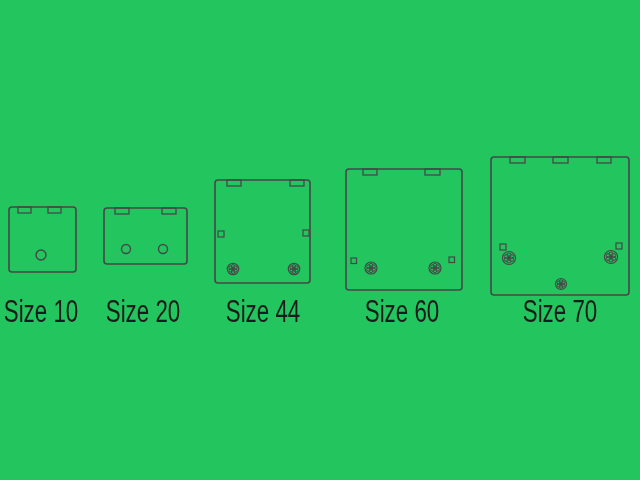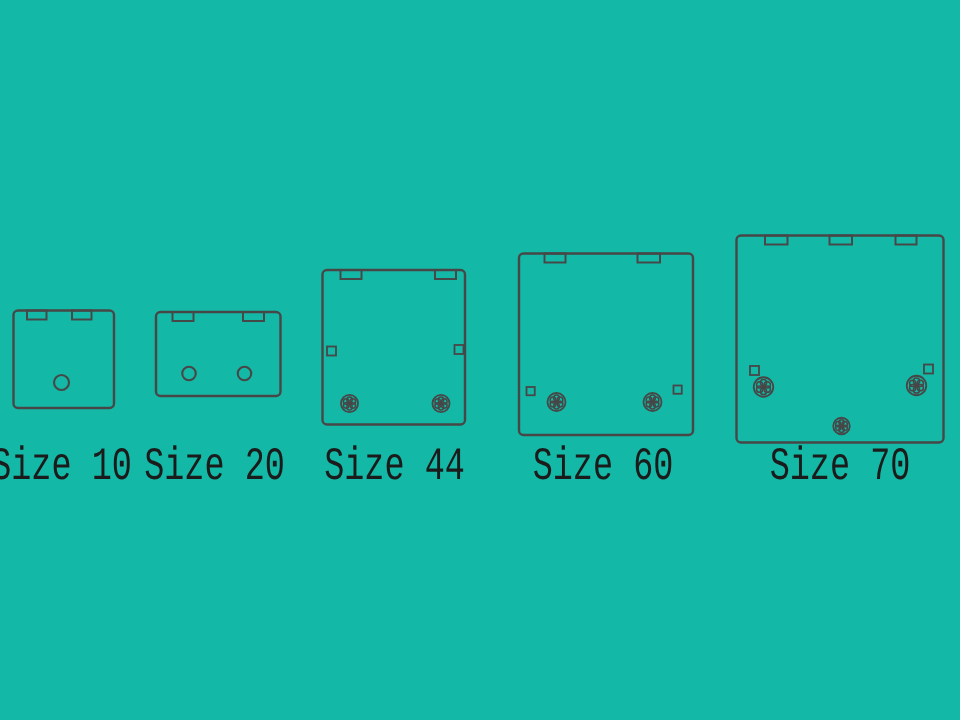--- a/index.html
+++ b/index.html
@@ -1,18 +1,18 @@
 <!DOCTYPE html>
 <html><head>
 <meta charset="utf-8">
 <style>
   html,body{margin:0;padding:0;background:#ffffff;}
   .canvas{
-    position:relative;width:640px;height:480px;background:#14b8a6;
-    font-family:Liberation Mono, monospace;overflow:hidden;
+    position:relative;width:640px;height:480px;background:#22c55e;
+    font-family:Liberation Sans, sans-serif;overflow:hidden;
   }
   .diagram-svg{position:absolute;left:0;top:0;width:640px;height:480px;}
   .size-label{
     position:absolute;top:296px;font-size:31px;line-height:1.05;
     color:#1b1b1b;white-space:nowrap;font-weight:400;
     transform:translateX(-50%) scaleX(0.72);
   }
   .ln{fill:none;stroke:#474747;}
 </style>
 </head>

